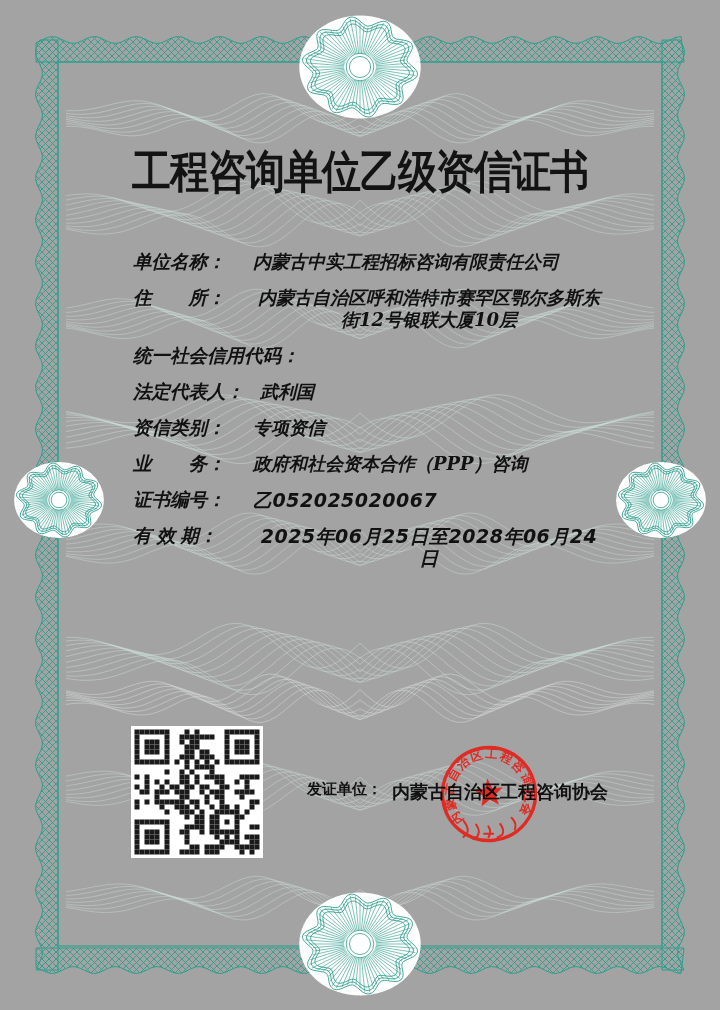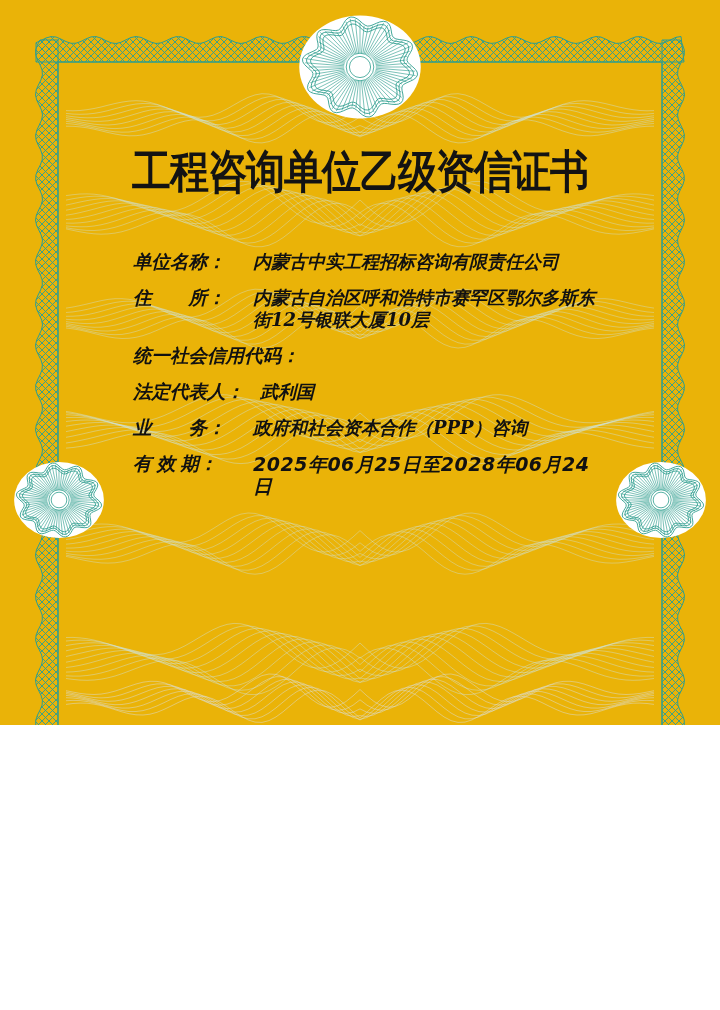--- a/index.html
+++ b/index.html
@@ -1,29 +1,29 @@
 <!DOCTYPE html>
 <html><head>
 <meta charset="utf-8">
 <style>
   html,body{margin:0;padding:0;background:#ffffff;}
-  .page{position:relative;width:720px;height:725px;background:#eab308;overflow:hidden;
+  .page{position:relative;width:720px;height:1010px;background:#a3a3a3;overflow:hidden;
         font-family:"Liberation Sans","DejaVu Sans",sans-serif;color:#141414;}
   #deco{position:absolute;left:0;top:0;z-index:0;}
   .content{position:absolute;left:0;top:0;width:720px;height:1010px;z-index:2;}
 
   .title{position:absolute;top:141px;left:0;width:100%;text-align:center;
          font-size:39px;font-weight:bold;letter-spacing:-1px;color:#131313;
          transform:scaleY(1.16);transform-origin:center top;white-space:nowrap;}
 
   .fields{position:absolute;left:133px;top:251px;width:472px;font-style:italic;}
   .frow{display:flex;align-items:flex-start;margin-bottom:14px;line-height:22px;}
   .flabel{flex:none;min-width:104px;font-weight:bold;font-size:18.5px;color:#111;white-space:pre;}
   .fvalue{font-size:18px;color:#111;padding-left:16px;
-          font-family:"DejaVu Serif","Liberation Serif",serif;font-weight:600;}
+          font-family:"DejaVu Serif","Liberation Serif",serif;font-weight:600;text-align:center;}
   .fvalue.num{font-family:"DejaVu Sans","Liberation Sans",sans-serif;font-weight:bold;
               font-size:19px;letter-spacing:.5px;}
   .fvalue.wrap{max-width:356px;}
 
   .qrbox{position:absolute;left:131px;top:726px;width:132px;height:132px;background:#fff;z-index:2;}
 
   .issuer{position:absolute;left:307px;top:780px;display:flex;white-space:nowrap;z-index:2;}
   .issuer .ilabel{font-weight:bold;font-size:15px;color:#111;}
   .issuer .ivalue{font-size:18px;padding-left:10px;color:#111;
                   font-family:"DejaVu Serif","Liberation Serif",serif;font-weight:600;}
@@ -464,22 +464,30 @@
         <span class="fvalue wrap">内蒙古自治区呼和浩特市赛罕区鄂尔多斯东街12号银联大厦10层</span>
       </div>
       <div class="frow">
         <span class="flabel">统一社会信用代码：</span>
       </div>
       <div class="frow">
         <span class="flabel">法定代表人：</span>
         <span class="fvalue">武利国</span>
       </div>
       <div class="frow">
+        <span class="flabel">资信类别：</span>
+        <span class="fvalue">专项资信</span>
+      </div>
+      <div class="frow">
         <span class="flabel">业　　务：</span>
         <span class="fvalue">政府和社会资本合作（PPP）咨询</span>
+      </div>
+      <div class="frow">
+        <span class="flabel">证书编号：</span>
+        <span class="fvalue num">乙052025020067</span>
       </div>
       <div class="frow">
         <span class="flabel">有 效 期：</span>
         <span class="fvalue num">2025年06月25日至2028年06月24日</span>
       </div>
     </div>
 
     <div class="qrbox">
       <svg id="qr" width="132" height="132">
           <rect x="0" y="0" width="132" height="132" fill="#ffffff"></rect>

